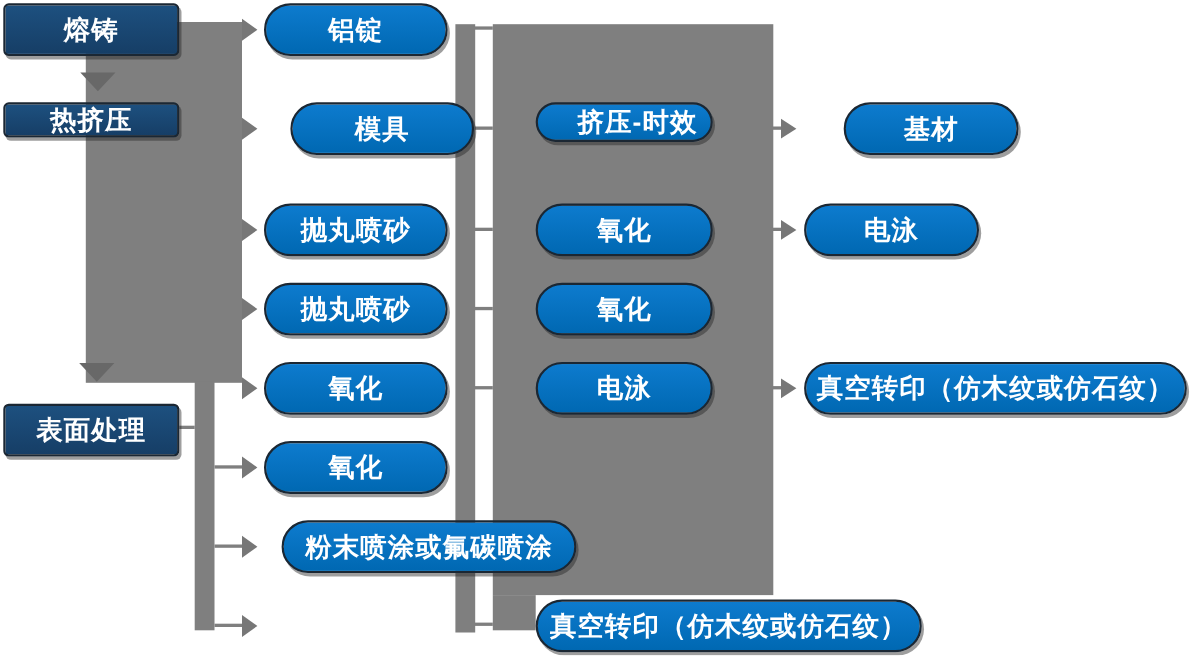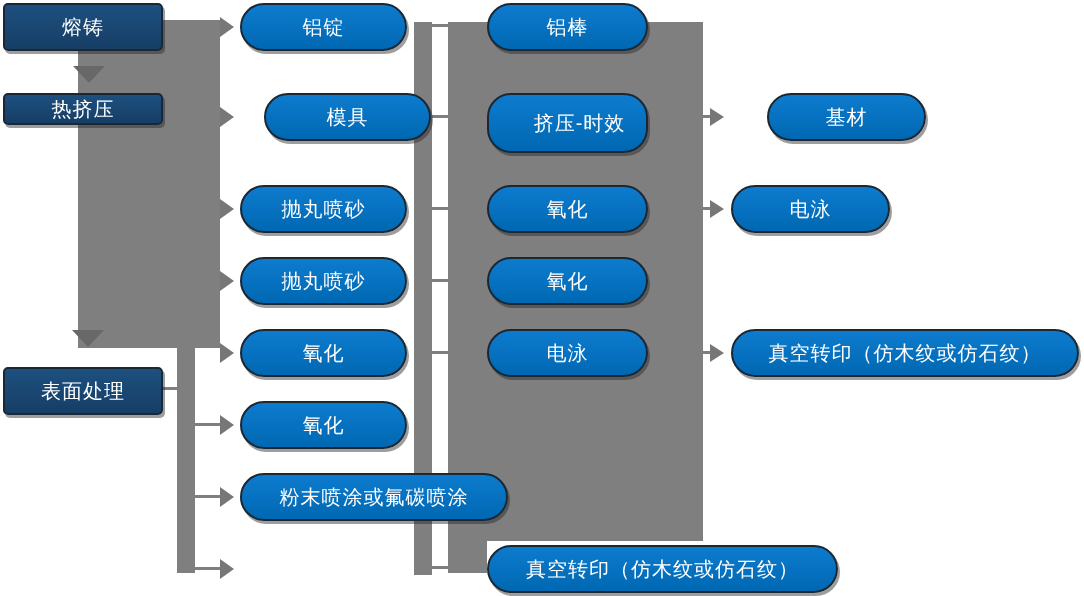--- a/index.html
+++ b/index.html
@@ -5,21 +5,21 @@
   html,body{margin:0;padding:0;background:#ffffff;}
   #stage{
     position:relative;width:1084px;height:596px;background:#ffffff;overflow:hidden;
     font-family:"Liberation Sans",sans-serif;
   }
   .bar{position:absolute;z-index:1;}
   .tri{position:absolute;width:0;height:0;z-index:1;}
   .node{
     position:absolute;display:flex;align-items:center;justify-content:center;
     box-sizing:border-box;border-radius:5px;color:#ffffff;
-    font-size:20px;font-weight:400;letter-spacing:1px;white-space:nowrap;
+    font-size:24px;font-weight:700;letter-spacing:1px;white-space:nowrap;
     z-index:2;border:2px solid #1b2733;box-shadow:2px 3px 0 rgba(40,40,40,0.45);
   }
   .node.light{background:linear-gradient(180deg,#0d7bce 0%,#0068b2 100%);border-radius:24px;}
   .node.dark{background:linear-gradient(180deg,#1d507f 0%,#163e66 100%);}
 </style>
 </head>
 <body>
 
 <div id="stage">
     <div class="bar" style="left: 78px; top: 20px; width: 142px; height: 328px; background: rgb(127, 127, 127);"></div>
@@ -73,27 +73,24 @@
     </div>
     <div class="node light" style="left: 240px; top: 257px; width: 167px; height: 48px;">
       <span>抛丸喷砂</span>
     </div>
     <div class="node light" style="left: 240px; top: 329px; width: 167px; height: 48px;">
       <span>氧化</span>
     </div>
     <div class="node light" style="left: 240px; top: 401px; width: 167px; height: 48px;">
       <span>氧化</span>
     </div>
-    <div class="node light" style="left: 240px; top: 473px; width: 268px; height: 48px;">
+    <div class="node light" style="left: 256px; top: 473px; width: 268px; height: 48px;">
       <span>粉末喷涂或氟碳喷涂</span>
     </div>
-    <div class="node light" style="left: 487px; top: 3px; width: 161px; height: 48px;">
-      <span>铝棒</span>
-    </div>
-    <div class="node light" style="left: 487px; top: 93px; width: 161px; height: 60px; padding-left: 24px;">
+    <div class="node light" style="left: 487px; top: 93px; width: 161px; height: 36px; padding-left: 24px;">
       <span>挤压-时效</span>
     </div>
     <div class="node light" style="left: 487px; top: 185px; width: 161px; height: 48px;">
       <span>氧化</span>
     </div>
     <div class="node light" style="left: 487px; top: 257px; width: 161px; height: 48px;">
       <span>氧化</span>
     </div>
     <div class="node light" style="left: 487px; top: 329px; width: 161px; height: 48px;">
       <span>电泳</span>

